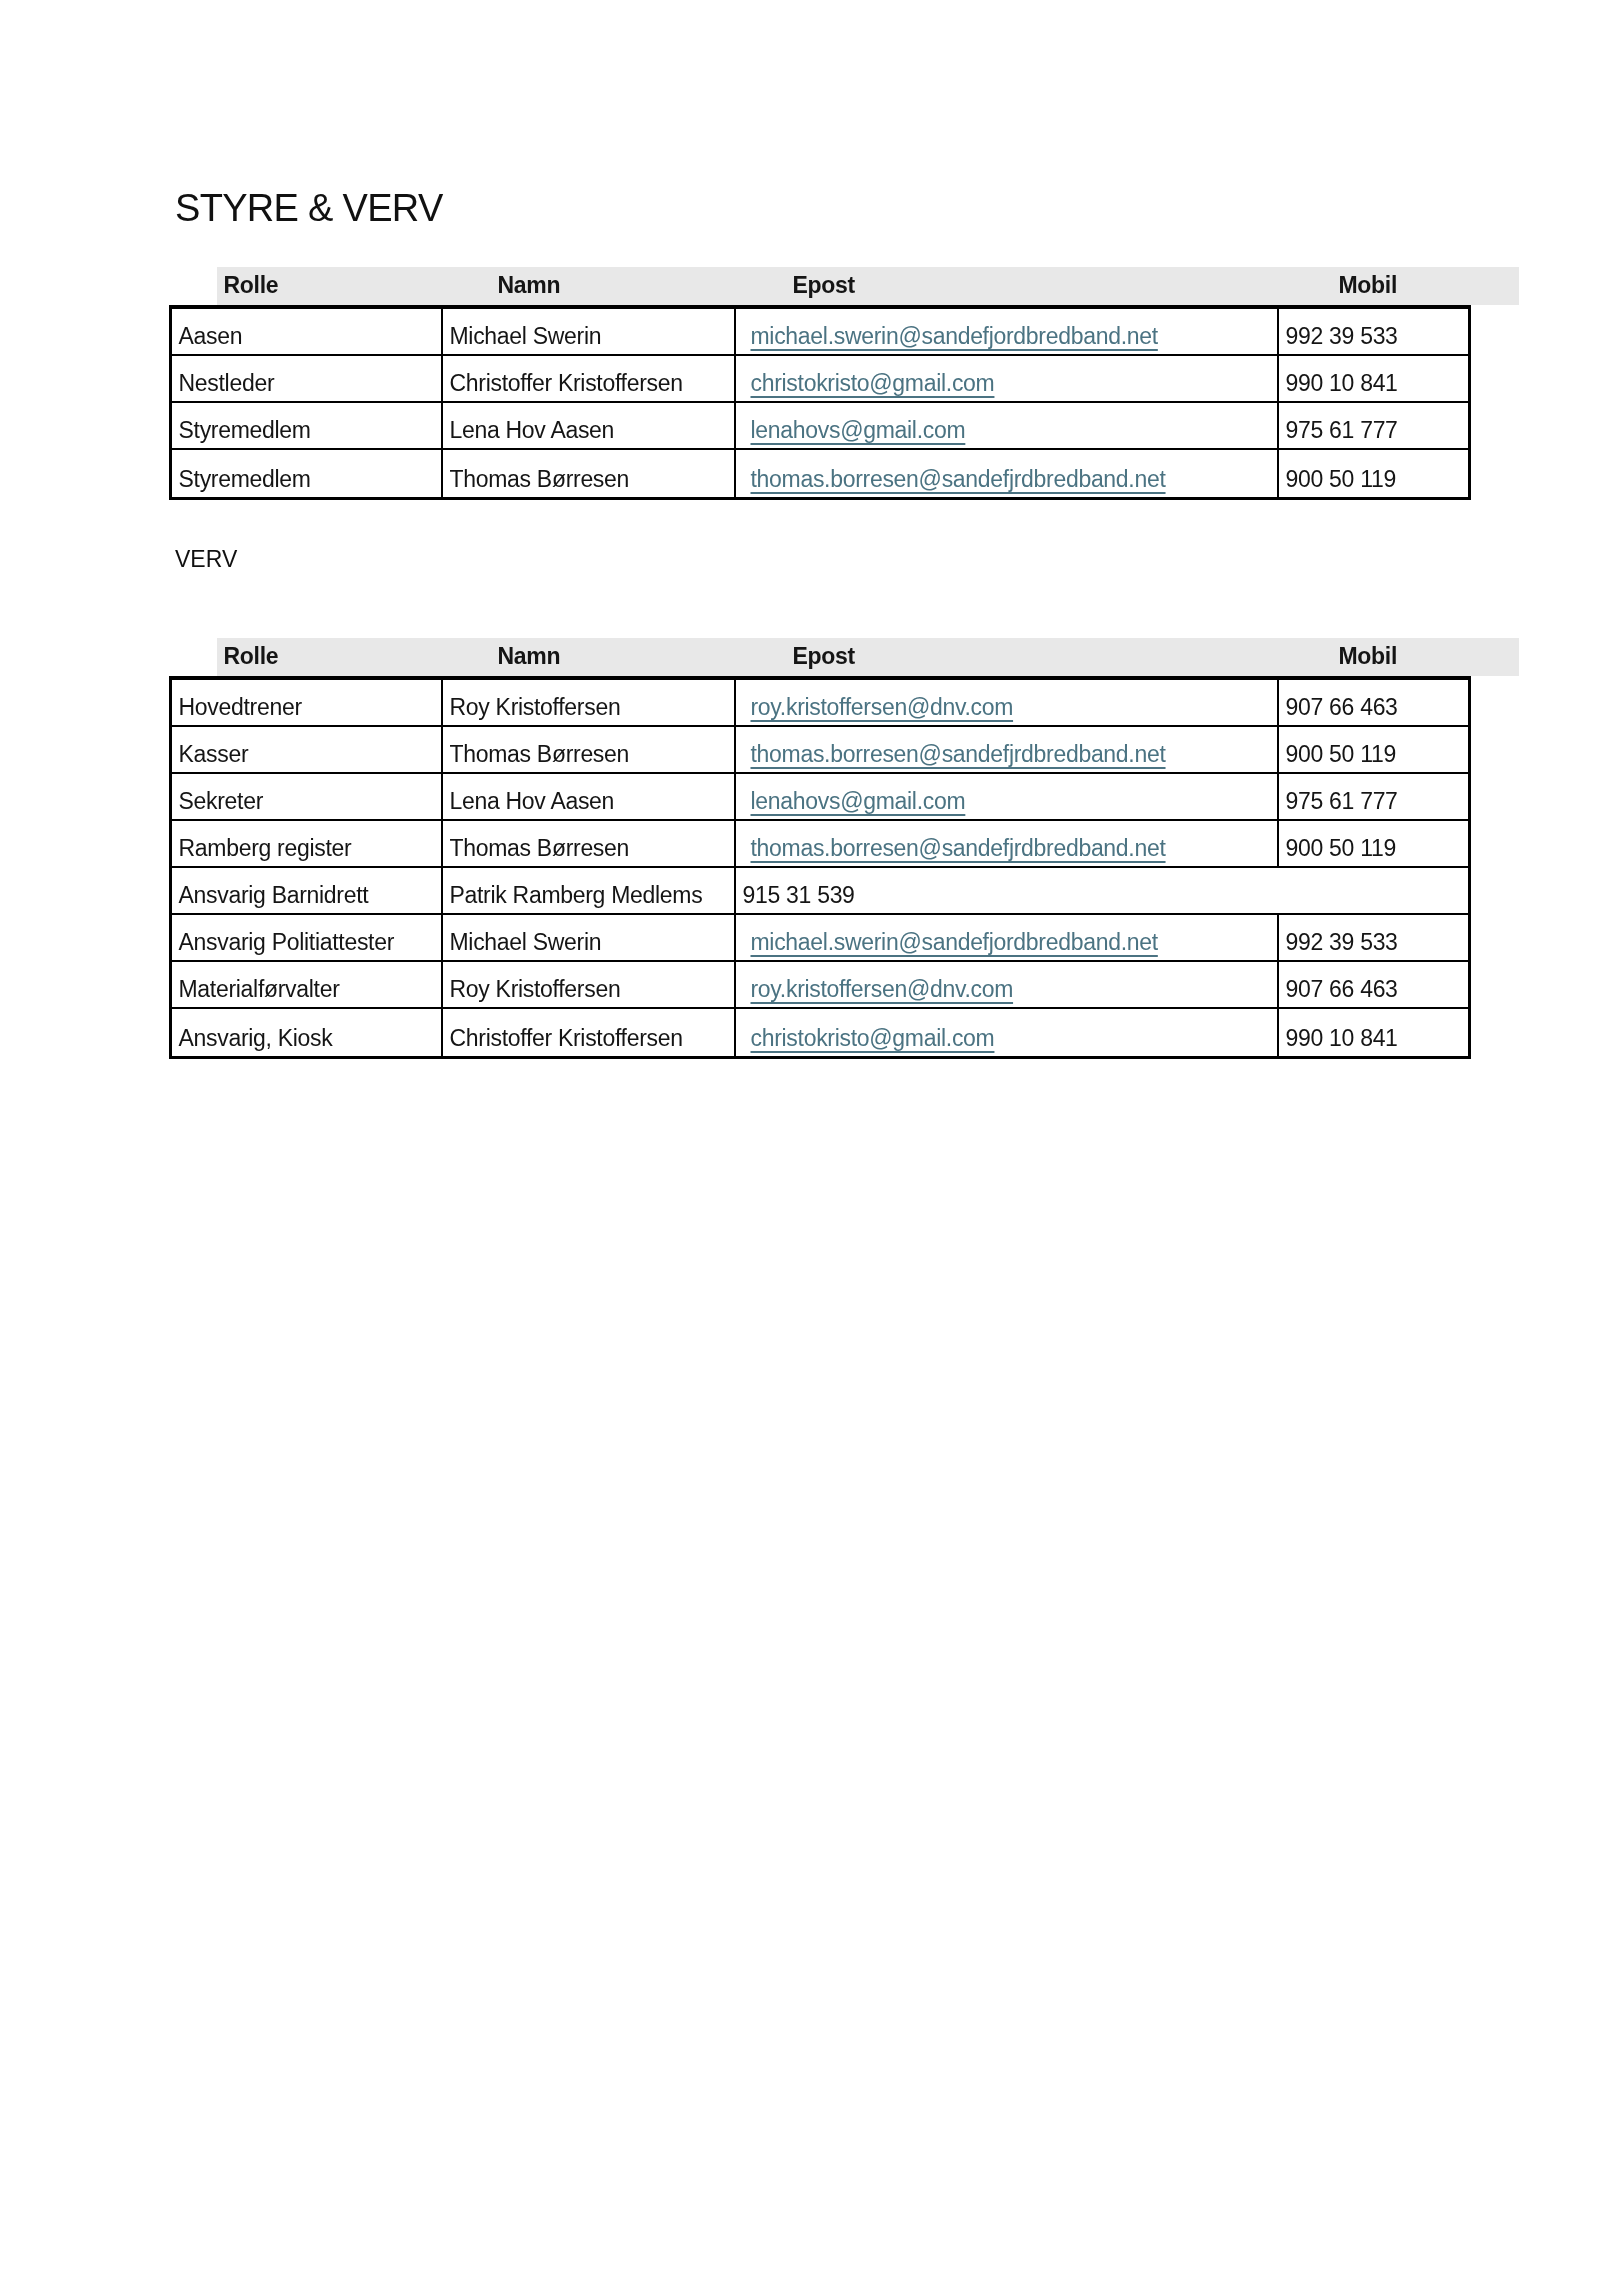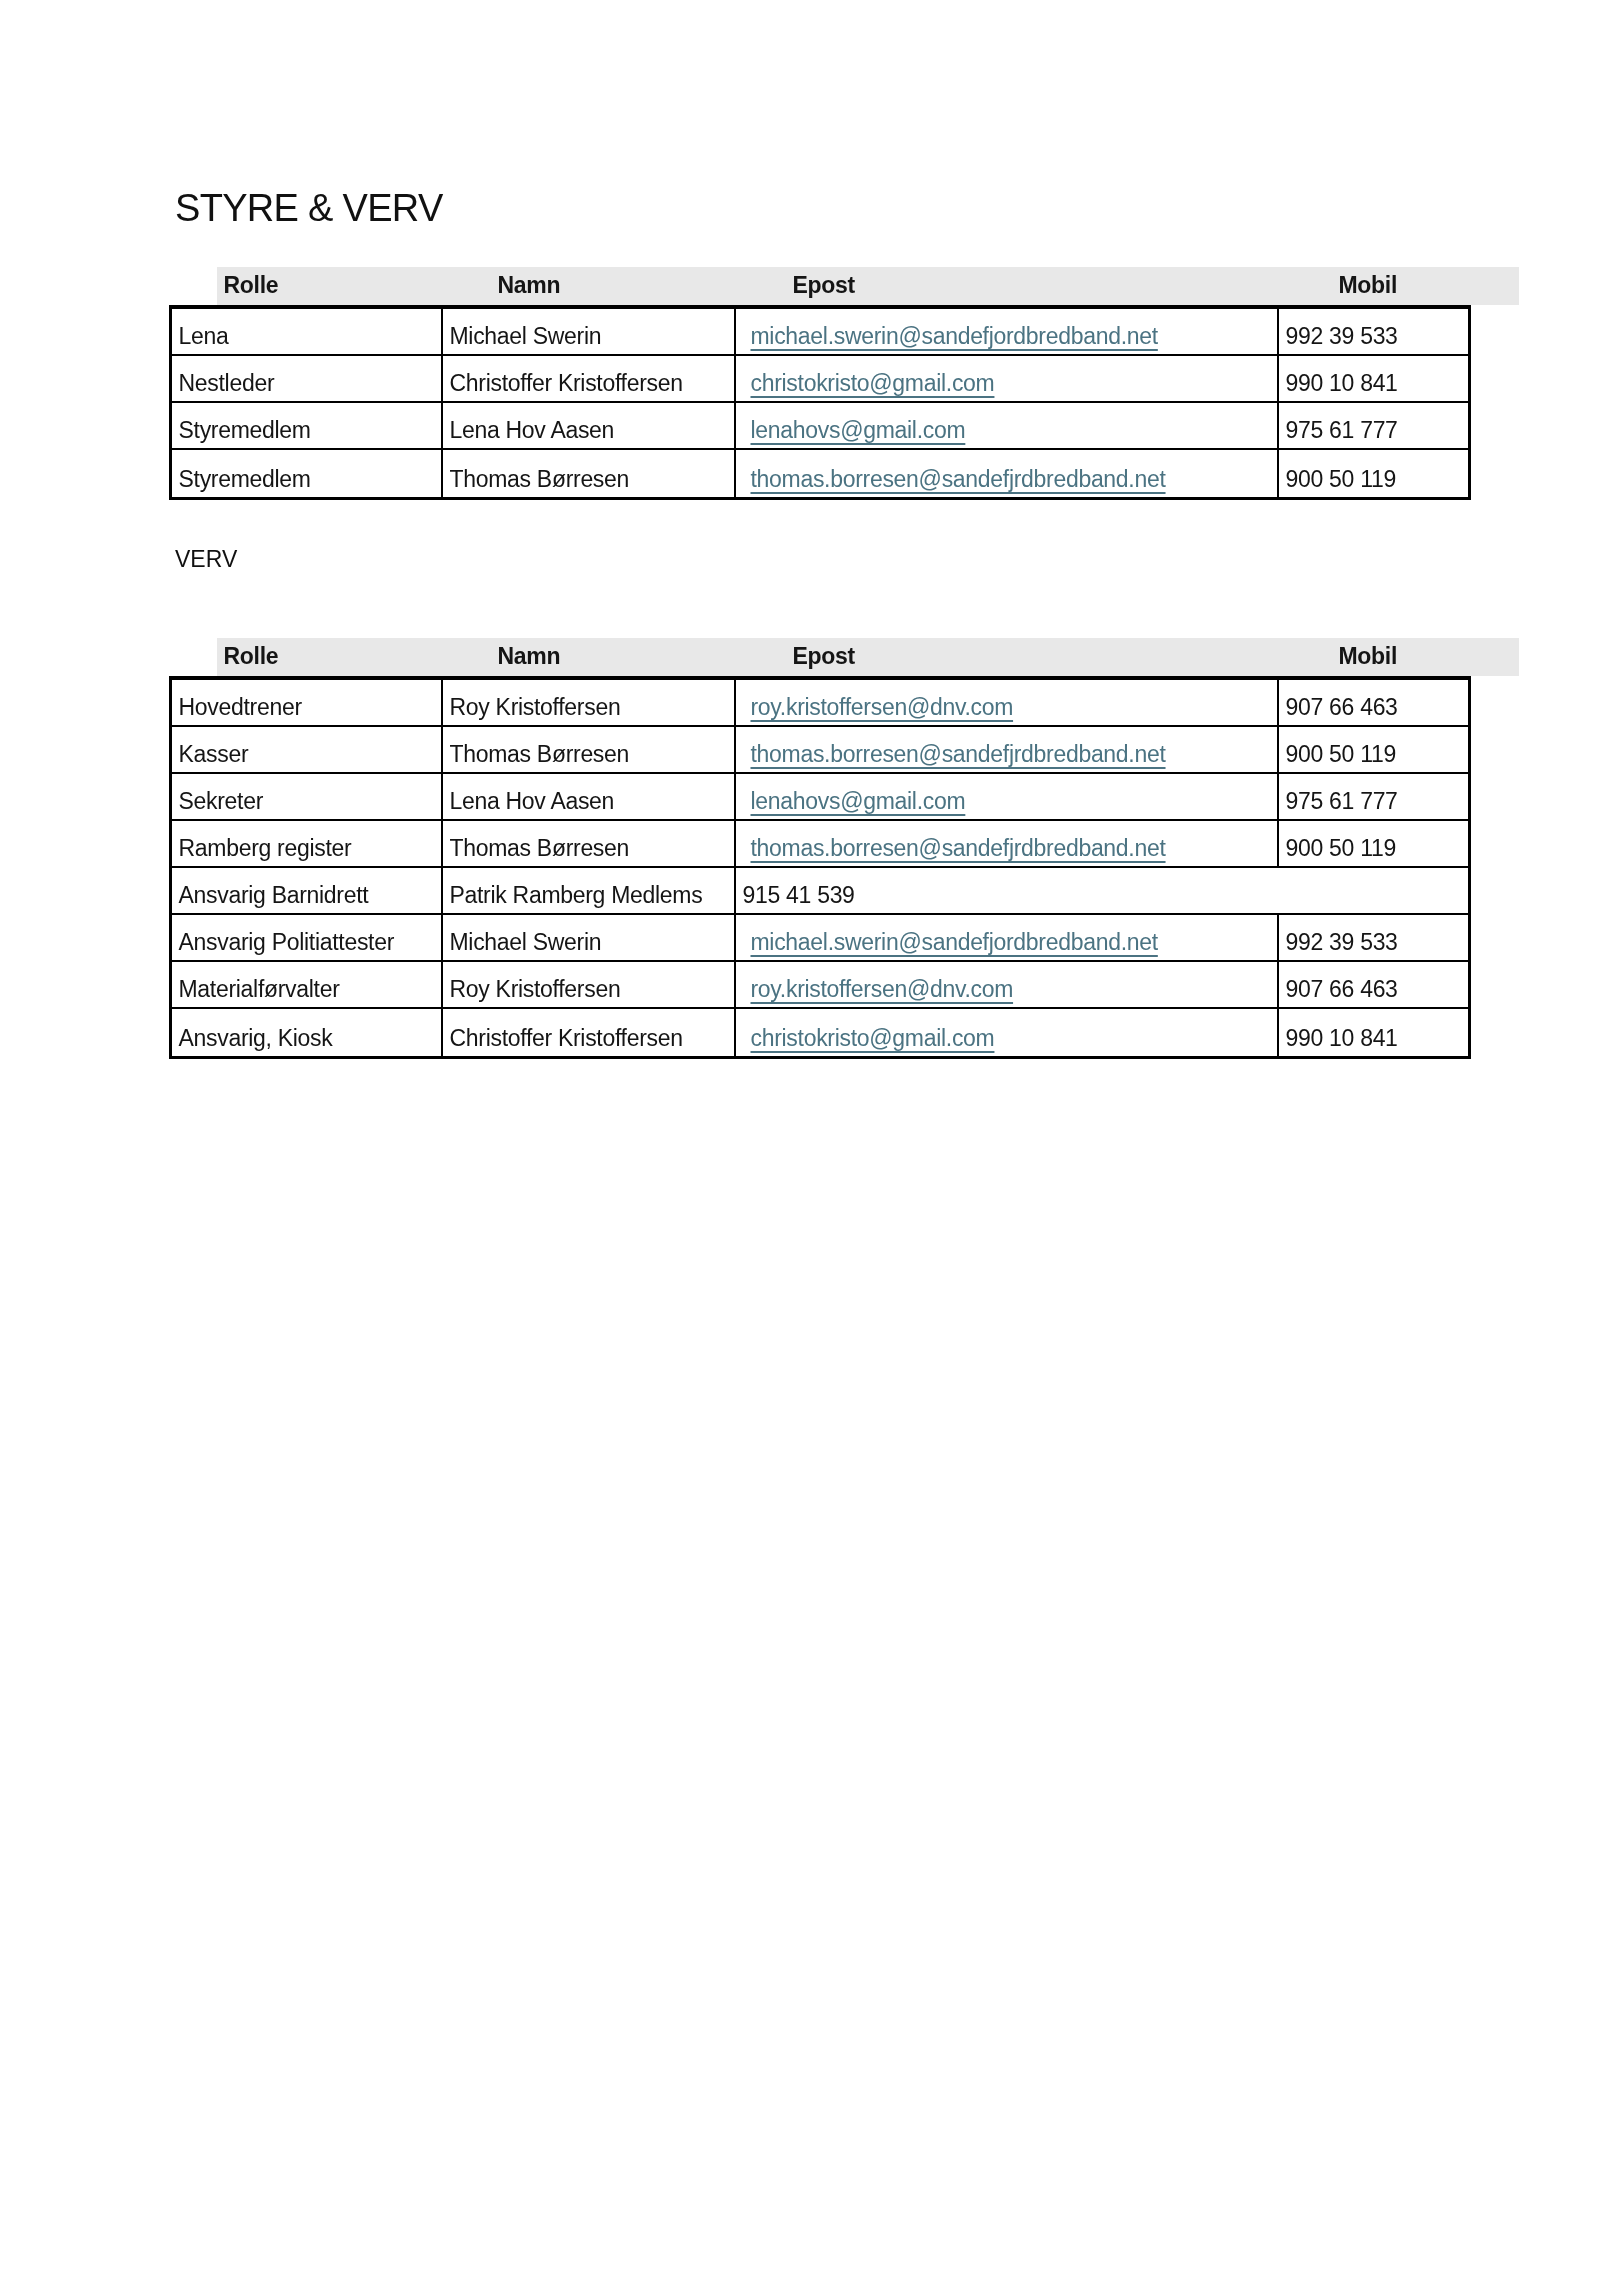--- a/index.html
+++ b/index.html
@@ -106,21 +106,21 @@
   <h1 class="title">STYRE &amp; VERV</h1>
 
   <div class="band band-styre">
     <div class="hcell">Rolle</div>
     <div class="hcell">Namn</div>
     <div class="hcell">Epost</div>
     <div class="hcell">Mobil</div>
   </div>
   <div class="tbody tbody-styre" id="styre-body">
   <div class="trow">
-    <div class="cell">Lena</div>
+    <div class="cell">Aasen</div>
     <div class="cell">Michael Swerin</div>
     <div class="cell">
           <a class="email-link">michael.swerin@sandefjordbredband.net</a>
         </div>
     <div class="cell">992 39 533</div>
   </div>
 
   <div class="trow">
     <div class="cell">Nestleder</div>
     <div class="cell">Christoffer Kristoffersen</div>
@@ -191,21 +191,21 @@
     <div class="cell">Thomas Børresen</div>
     <div class="cell">
           <a class="email-link">thomas.borresen@sandefjrdbredband.net</a>
         </div>
     <div class="cell">900 50 119</div>
   </div>
 
   <div class="trow">
     <div class="cell">Ansvarig Barnidrett</div>
     <div class="cell">Patrik Ramberg Medlems</div>
-    <div class="cell">915 41 539</div>
+    <div class="cell">915 31 539</div>
   </div>
 
   <div class="trow">
     <div class="cell">Ansvarig Politiattester</div>
     <div class="cell">Michael Swerin</div>
     <div class="cell">
           <a class="email-link">michael.swerin@sandefjordbredband.net</a>
         </div>
     <div class="cell">992 39 533</div>
   </div>

